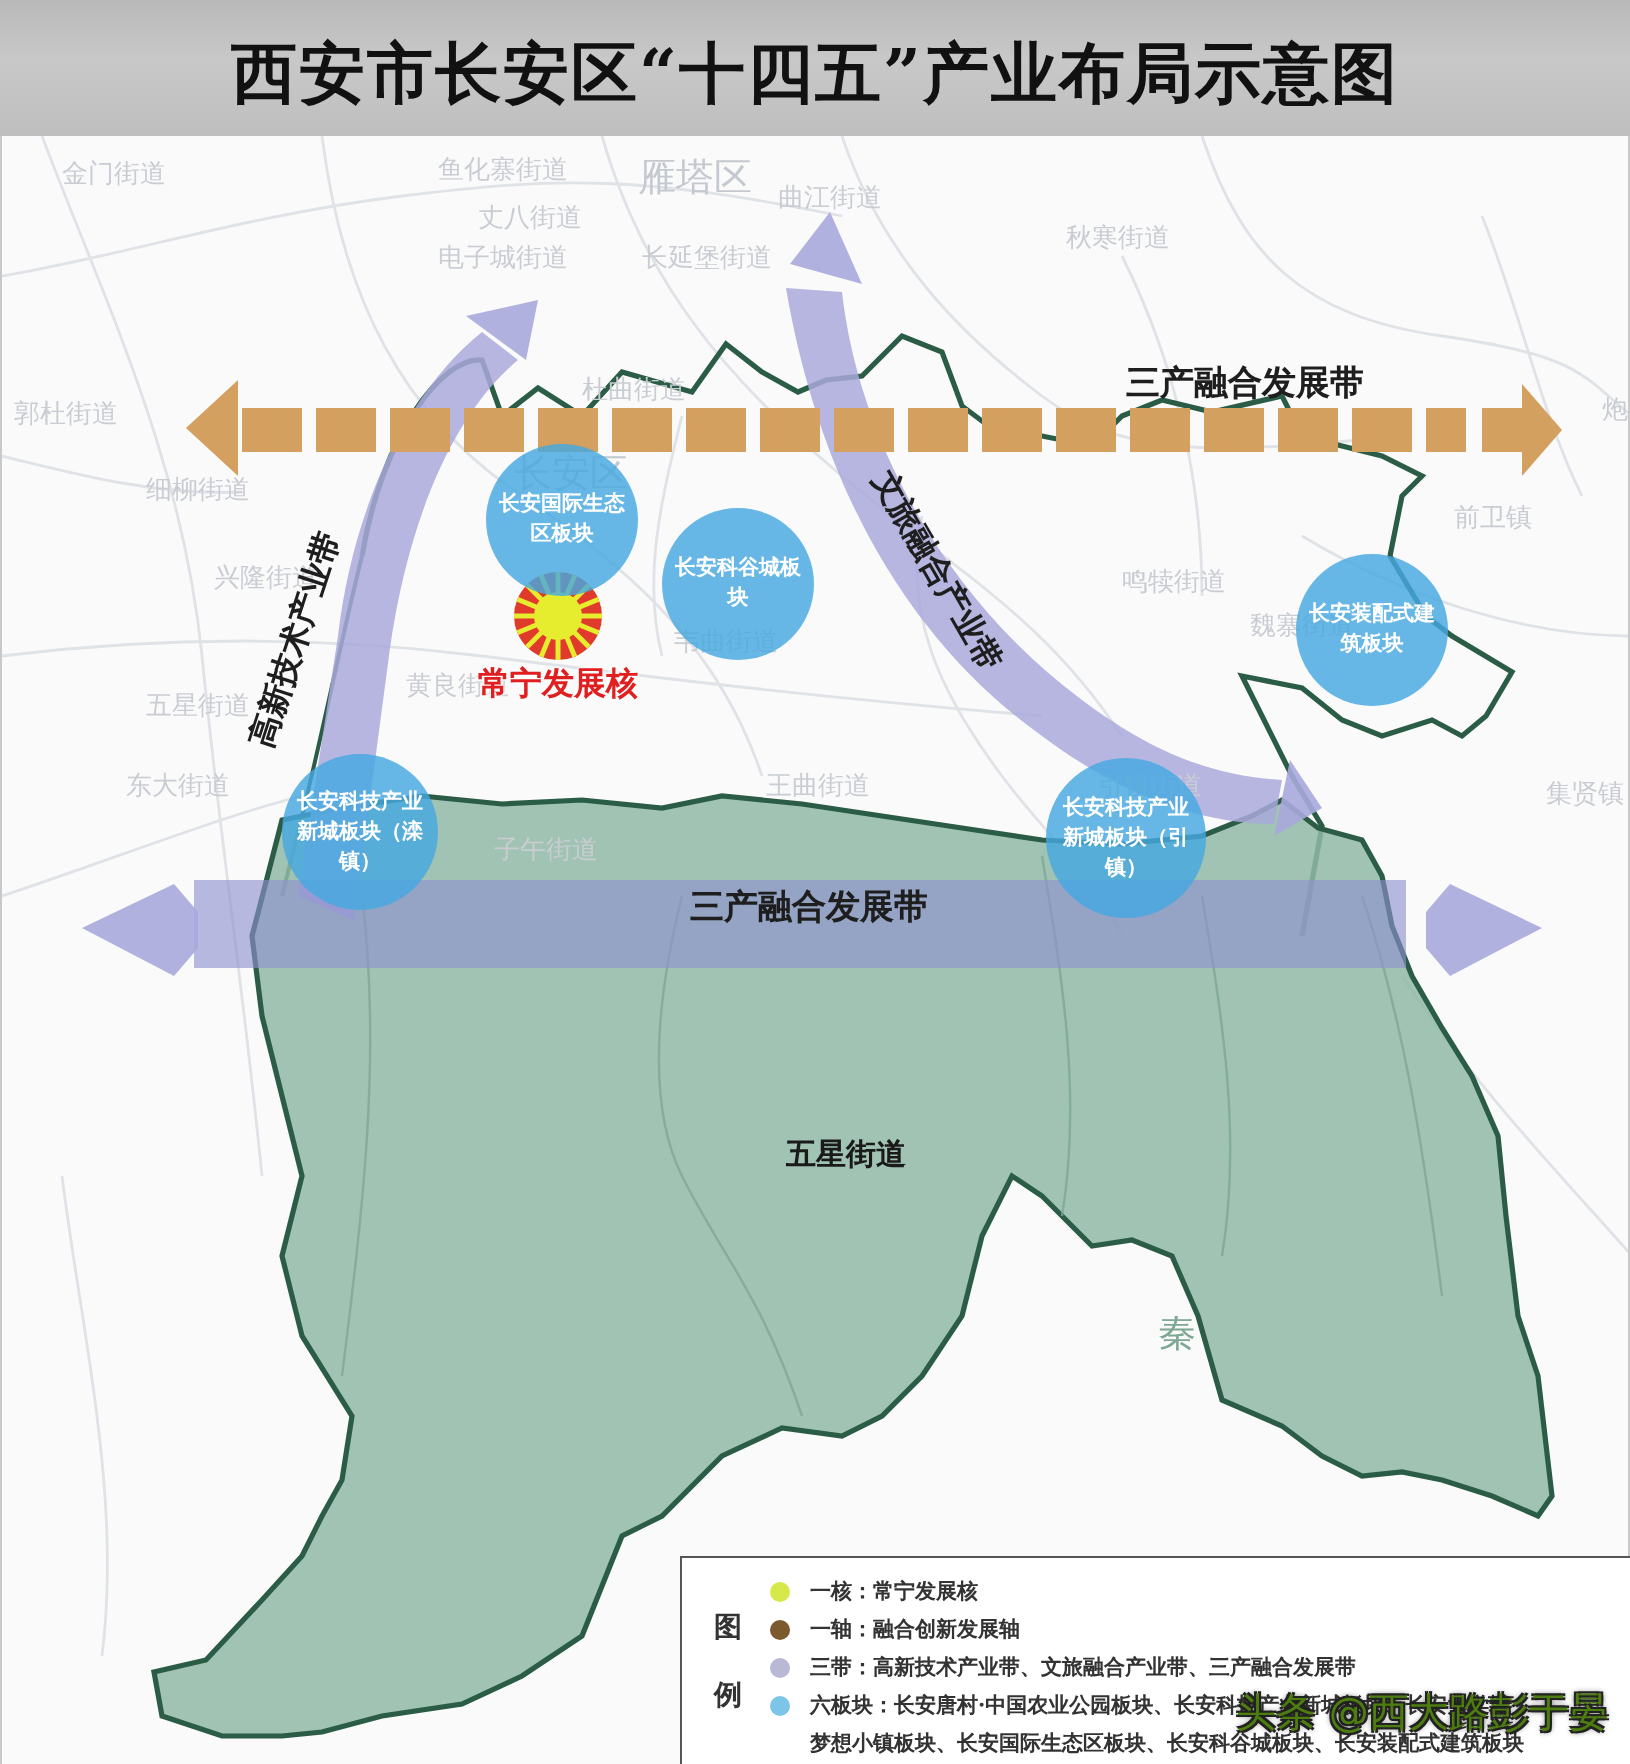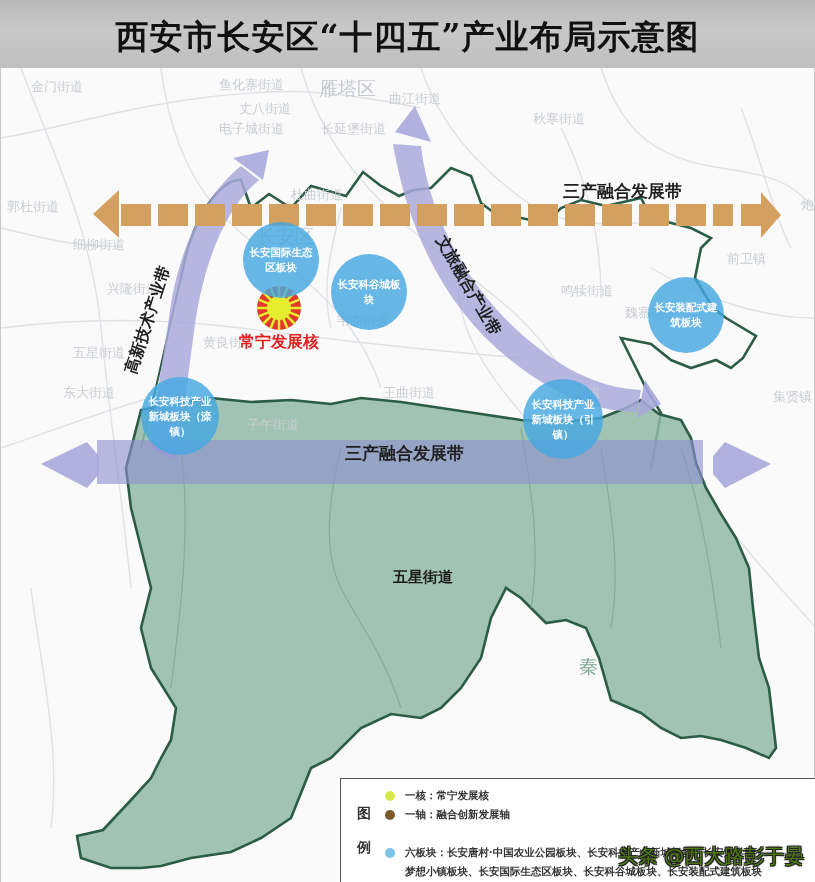--- a/index.html
+++ b/index.html
@@ -235,20 +235,24 @@
   <div class="legend-char" style="top:60px;">例</div>
 
   <div class="legend-row" style="top:10px;text-align:right;">
     <span class="legend-dot" style="background:#d6e84a;"></span>
     <span>一核：常宁发展核</span>
   </div>
   <div class="legend-row" style="top:29px;">
     <span class="legend-dot" style="background:#7b5a2e;"></span>
     <span>一轴：融合创新发展轴</span>
   </div>
+  <div class="legend-row" style="top:48px;">
+    <span class="legend-dot" style="background:#b9b9d6;"></span>
+    <span>三带：高新技术产业带、文旅融合产业带、三产融合发展带</span>
+  </div>
   <div class="legend-row" style="top:67px;">
     <span class="legend-dot" style="background:#7cc4e8;"></span>
     <span>六板块：长安唐村·中国农业公园板块、长安科技产业新城板块、长安大学城</span>
   </div>
   <div class="legend-cont">梦想小镇板块、长安国际生态区板块、长安科谷城板块、长安装配式建筑板块</div>
 </div>
 
 <div class="watermark">头条 @西大路彭于晏</div>
 
 </body></html>

